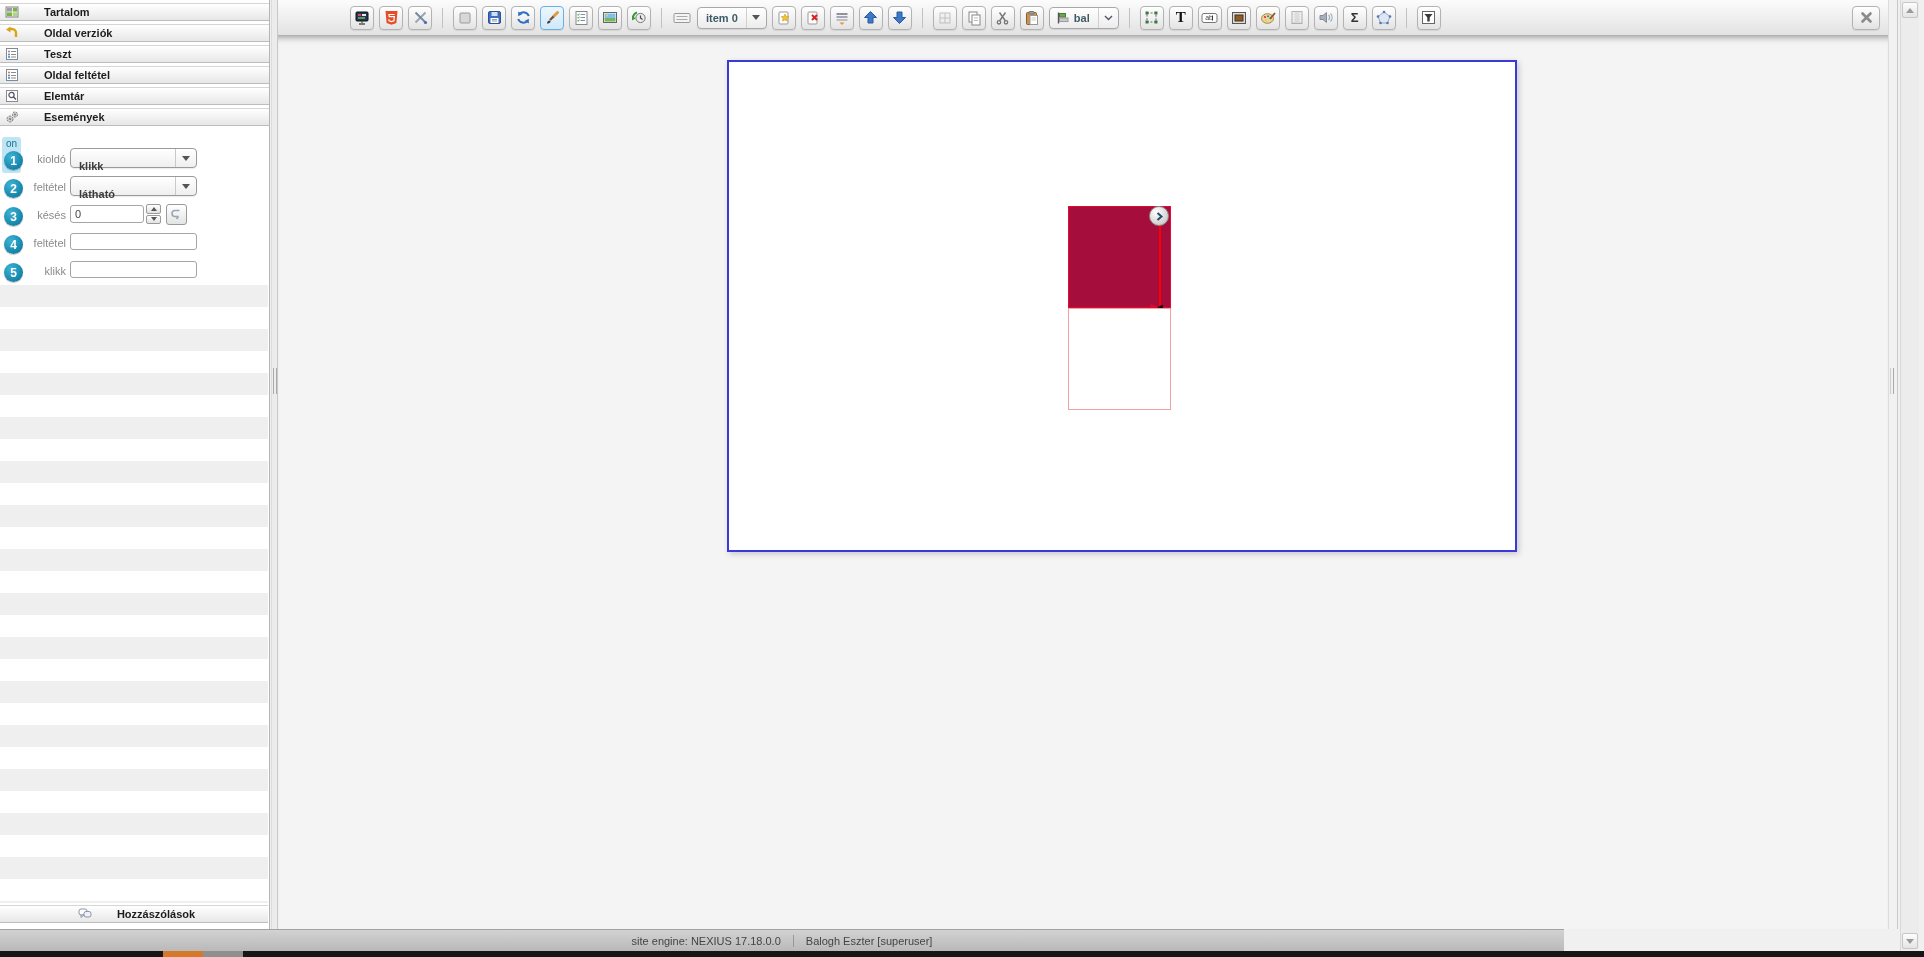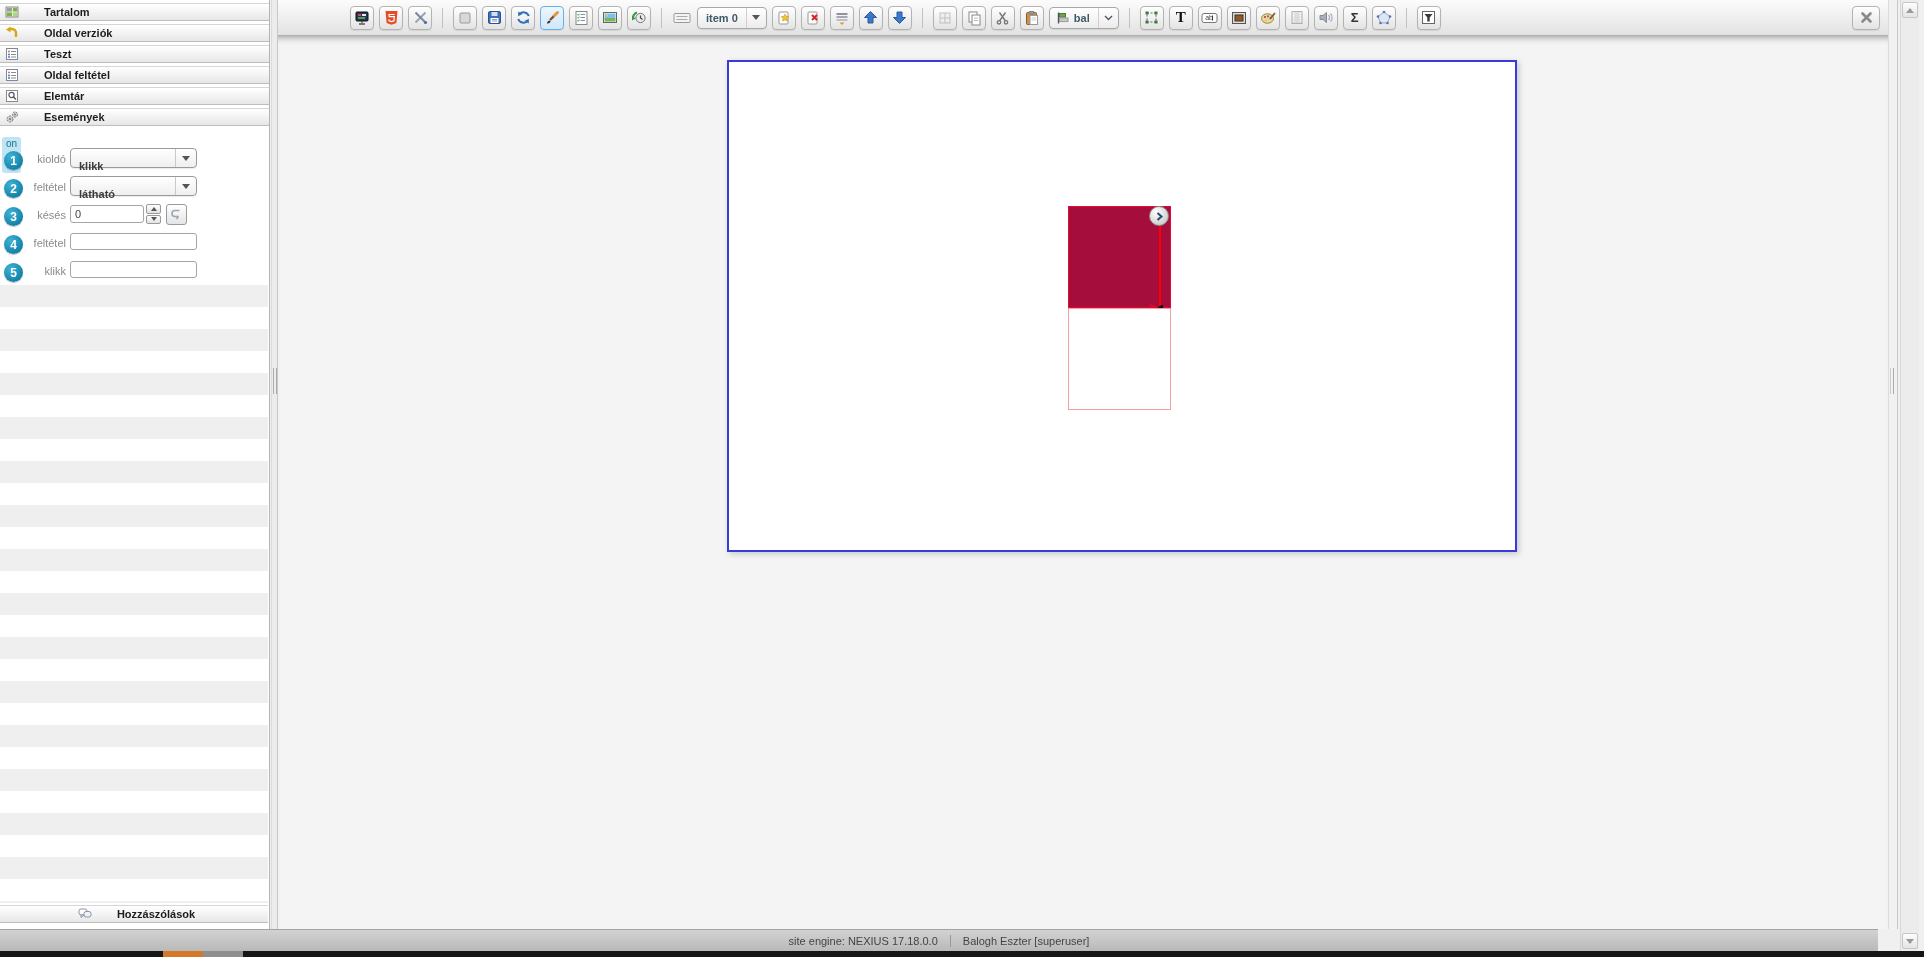--- a/index.html
+++ b/index.html
@@ -78,21 +78,21 @@
     display:flex; align-items:center; justify-content:center; color:#555; }
 
   
   #scrollbar { position:absolute; left:1900px; top:0; width:19px; height:951px; background:#ececec; border-left:1px solid #d8d8d8; }
   .sb-arrow { position:absolute; left:1px; width:16px; height:16px; border:1px solid #c6c6c6; border-radius:2px; background:linear-gradient(#fdfdfd,#e4e4e4); display:flex; align-items:center; justify-content:center; cursor:pointer; }
   #sb-up { top:2px; } #sb-down { bottom:2px; }
   .sb-tri-up { width:0; height:0; border-left:4px solid transparent; border-right:4px solid transparent; border-bottom:5px solid #9a9a9a; }
   .sb-tri-dn { width:0; height:0; border-left:4px solid transparent; border-right:4px solid transparent; border-top:5px solid #9a9a9a; }
 
   
-  #footer { position:absolute; left:0; top:929px; width:1878px; height:22px; background:linear-gradient(#d2d2d2,#b9b9b9);
+  #footer { position:absolute; left:0; top:929px; width:1564px; height:22px; background:linear-gradient(#d2d2d2,#b9b9b9);
     border-top:1px solid #a2a2a2; display:flex; align-items:center; justify-content:center; gap:12px; color:#444; }
   #footer .f-sep { width:1px; height:12px; background:#999; }
   #taskbar-edge { position:absolute; left:0; top:951px; width:1924px; height:6px; background:#161616; }
   .tb-seg { position:absolute; top:0; height:6px; }
   #seg-orange { left:163px; width:40px; background:#d4782a; }
   #seg-gray { left:203px; width:40px; background:#8f8f8f; }
 
   svg { display:block; }
 </style>
 </head>

